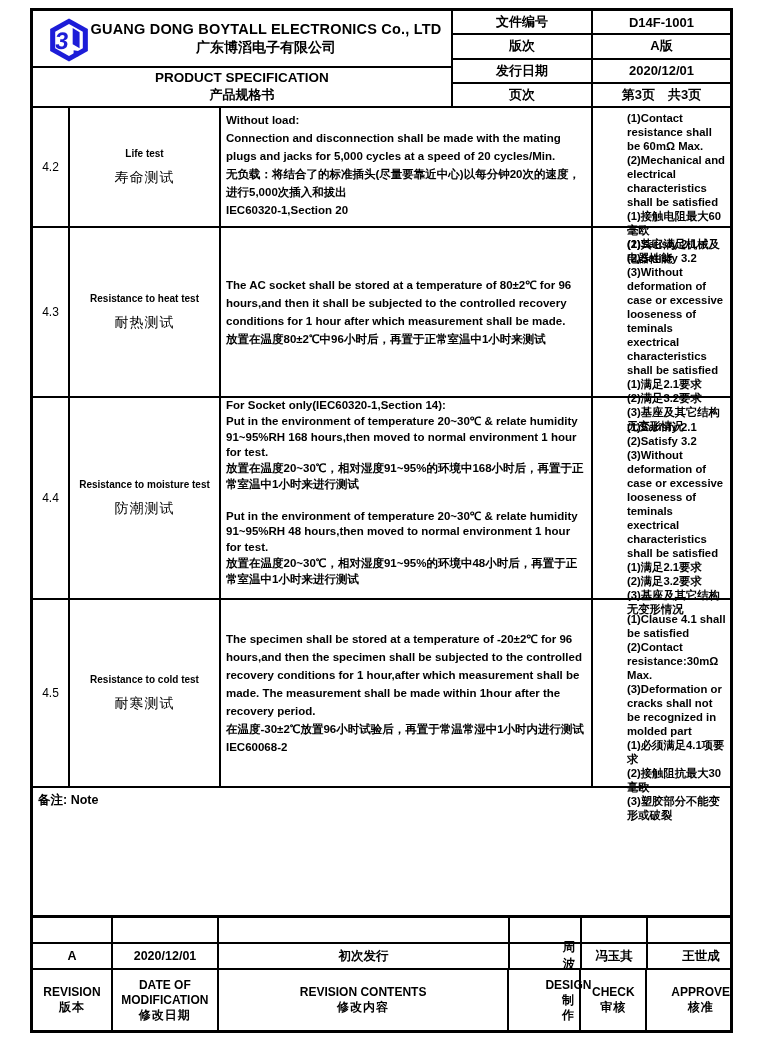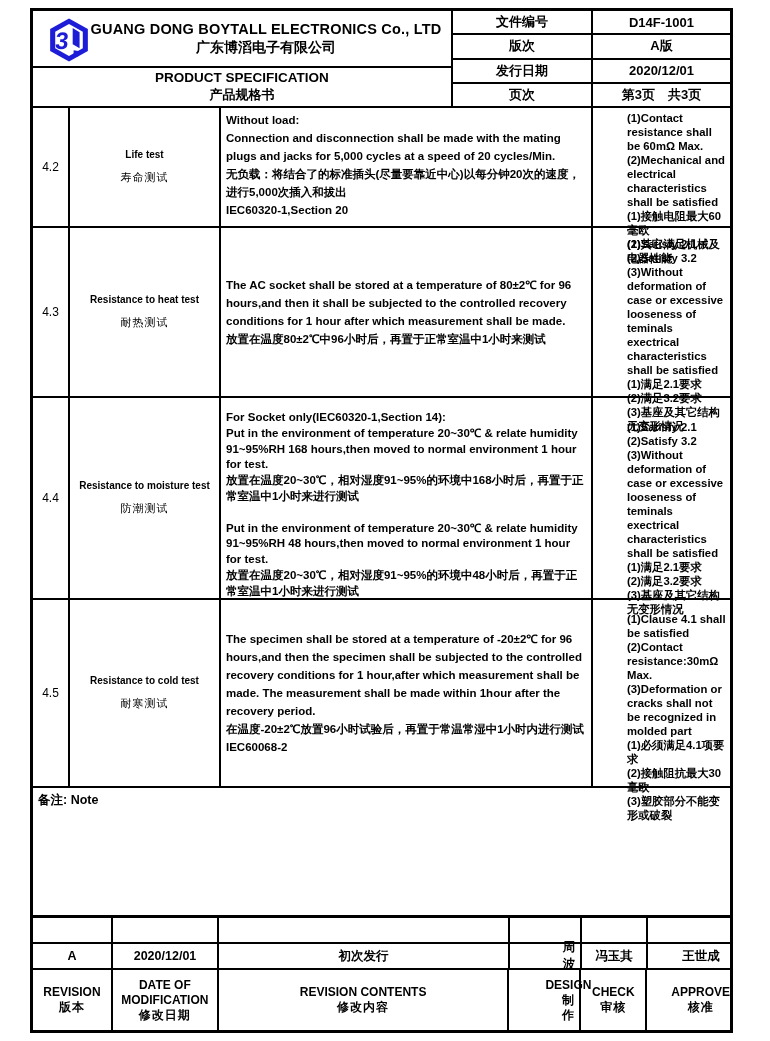--- a/index.html
+++ b/index.html
@@ -36,23 +36,23 @@
                 font-size:13px; font-weight:bold; }
   .meta-value { flex:1; display:flex; align-items:center; justify-content:center;
                 font-size:13px; font-weight:bold; }
   
   .trow { display:flex; border-bottom:2px solid #000; }
   .cell { border-right:2px solid #000; }
   .cell:last-child { border-right:none;padding-left:34px; }
   .c-no { width:37px; display:flex; align-items:center; justify-content:center; font-size:12px; }
   .c-item { width:151px; display:flex; flex-direction:column; align-items:center; justify-content:center; text-align:center; }
   .item-en { font-size:10px; font-weight:bold; white-space:nowrap; }
-  .item-cn { font-size:11px; margin-top:10px; letter-spacing:1px; }
+  .item-cn { font-size:14px; margin-top:10px; letter-spacing:1px; }
   .c-desc { width:372px; font-size:11.5px; line-height:18px; padding:3px 6px 3px 5px; }
-  .c-desc.tight { line-height:15.8px; padding-top:12px; }
+  .c-desc.tight { line-height:15.8px; padding-top:0; }
   .c-desc.v-center { display:flex; flex-direction:column; justify-content:center; }
   .c-req { flex:1; font-size:11.3px; line-height:14px; padding:3px 3px 3px 4px; }
   .c-req.pad8 { padding-top:9px; }
   .c-req.pad20 { padding-top:22px; }
   .c-req.pad10 { padding-top:12px; }
   
   .note { height:130px; border-bottom:3px solid #000; padding:2px 5px; }
   .note-label { font-size:12.5px; font-weight:bold; }
   
   .rev-row { display:flex; border-bottom:2px solid #000; }
@@ -182,21 +182,21 @@
   </div>
 
   <div class="trow" style="height:188px">
     <div class="cell c-no">4.5</div>
     <div class="cell c-item">
       <div class="item-en">Resistance to cold test</div>
       <div class="item-cn">耐寒测试</div>
     </div>
     <div class="cell c-desc v-center">
         <div class="text-line">The specimen shall be stored at a temperature of -20±2℃ for 96 hours,and then the specimen shall be subjected to the controlled recovery conditions for 1 hour,after which measurement shall be made. The measurement shall be made within 1hour after the recovery period.</div>
-        <div class="text-line">在温度-20±2℃放置96小时试验后，再置于常温常湿中1小时内进行测试</div>
+        <div class="text-line">在温度-30±2℃放置96小时试验后，再置于常温常湿中1小时内进行测试</div>
         <div class="text-line">IEC60068-2</div>
       </div>
     <div class="cell c-req pad10">
         <div class="text-line">(1)Clause 4.1 shall be satisfied</div>
         <div class="text-line">(2)Contact resistance:30mΩ Max.</div>
         <div class="text-line">(3)Deformation or cracks shall not be recognized in molded part</div>
         <div class="text-line">(1)必须满足4.1项要求</div>
         <div class="text-line">(2)接触阻抗最大30毫欧</div>
         <div class="text-line">(3)塑胶部分不能变形或破裂</div>
       </div>

